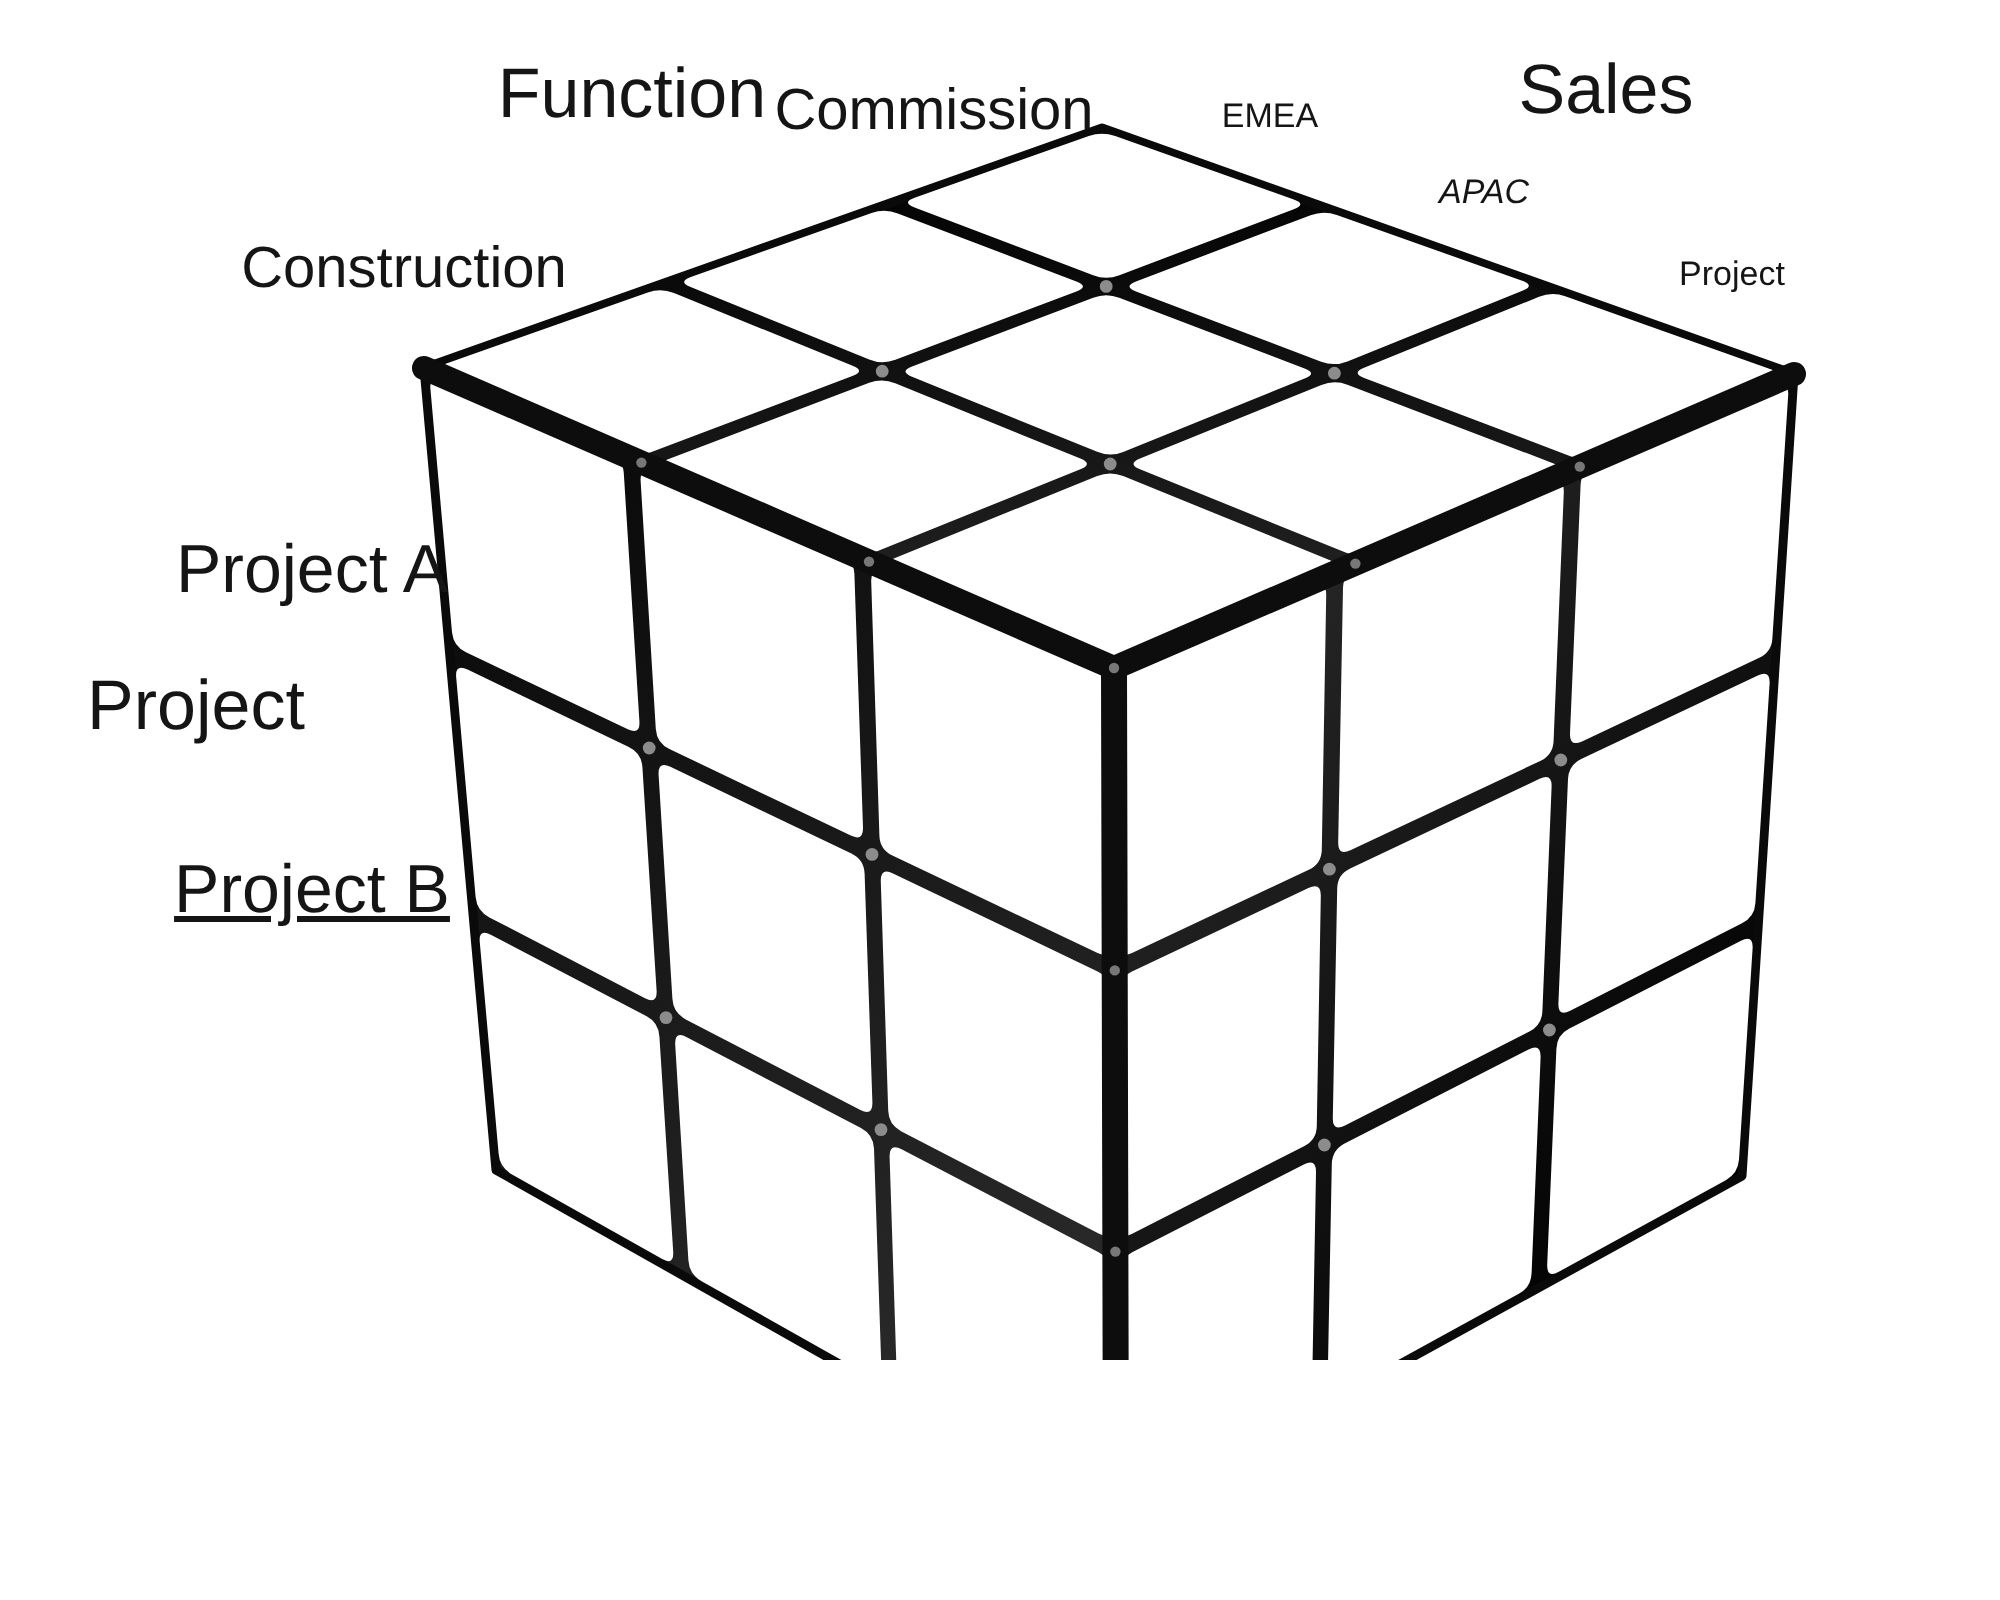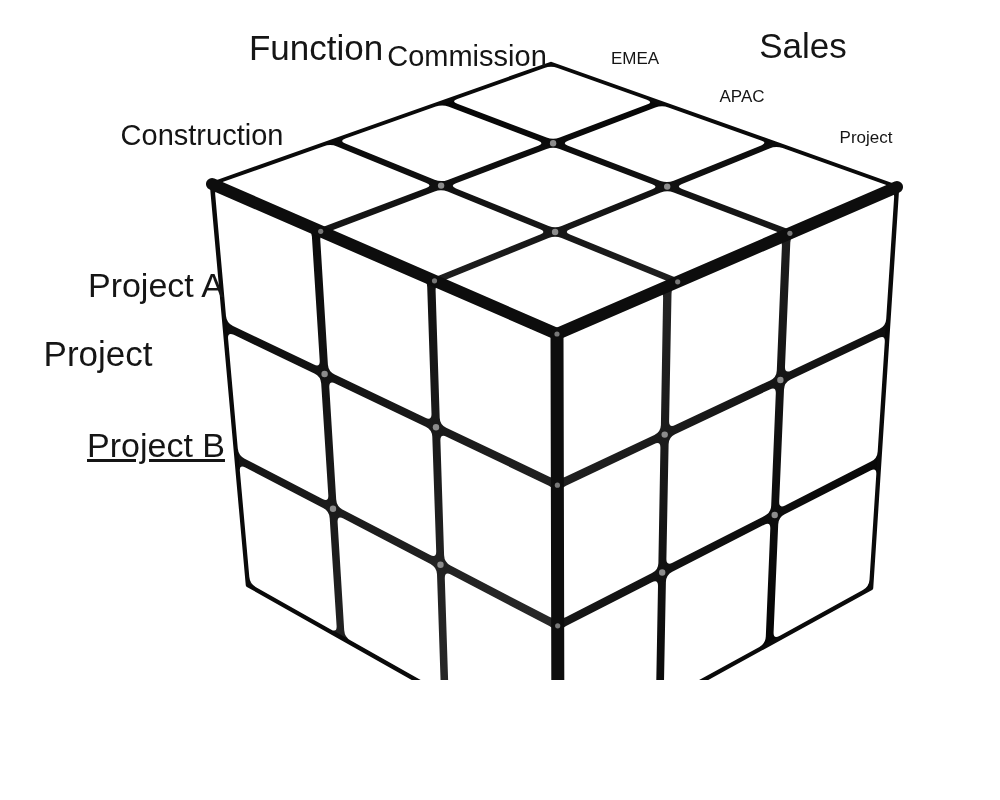--- a/index.html
+++ b/index.html
@@ -91,20 +91,20 @@
       <circle cx="557.7" cy="625.8" r="2.6" fill="#777777"></circle>
       <circle cx="557.0" cy="334.0" r="2.6" fill="#777777"></circle>
     </svg>
 
   <div class="lbl axis-title" style="left:316px; top:47px;">Function</div>
   <div class="lbl sub-f" style="left:467px; top:56px;">Commission</div>
   <div class="lbl sub-f" style="left:202px; top:135px;">Construction</div>
 
   <div class="lbl axis-title" style="left:803px; top:45px;">Sales</div>
   <div class="lbl sub-s" style="left:635px; top:58px;">EMEA</div>
-  <div class="lbl sub-s" style="left:742px; top:96px;">APAC</div>
+  <div class="lbl sub-s" style="left:742px; top:96px;font-style:italic;">APAC</div>
   <div class="lbl sub-s" style="left:866px; top:137px;">Project</div>
 
   <div class="lbl axis-title" style="left:98px; top:341px;margin-top:12px;">Project</div>
   <div class="lbl sub-p" style="left:156px; top:264px;">Project A</div>
   <div class="lbl sub-p" style="left:156px; top:424px;text-decoration:underline;">Project B</div>
 
 </div>
 
 </body></html>

